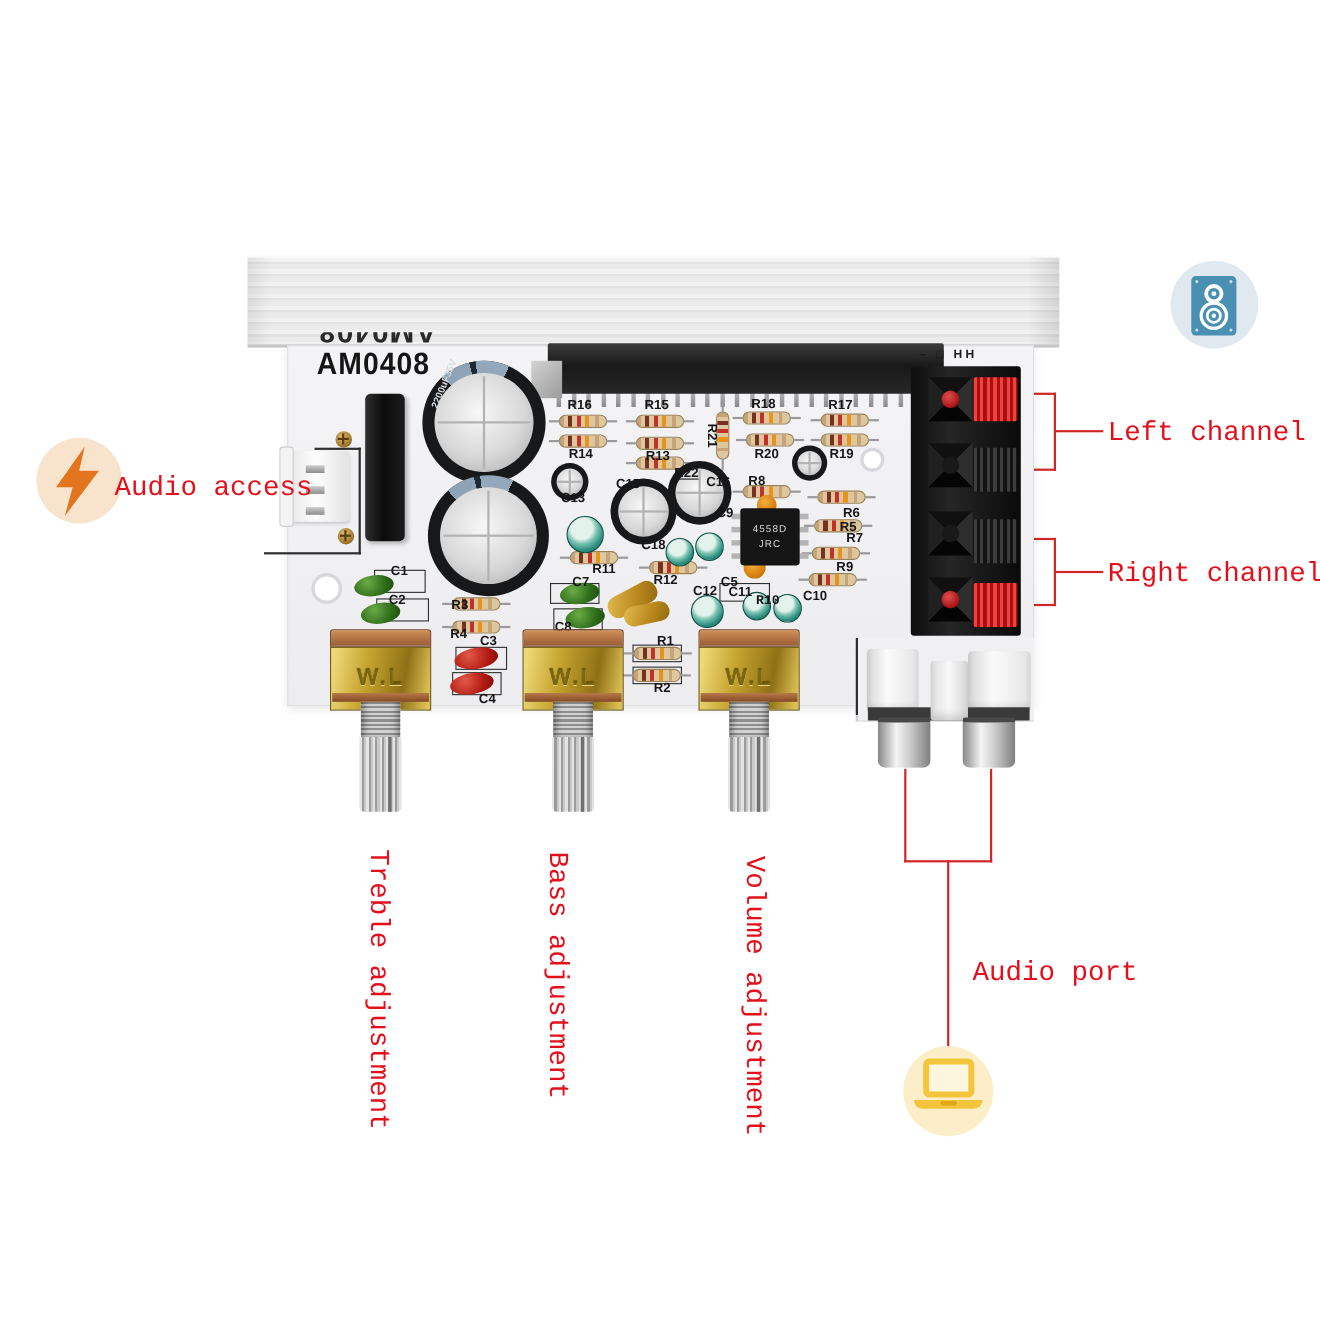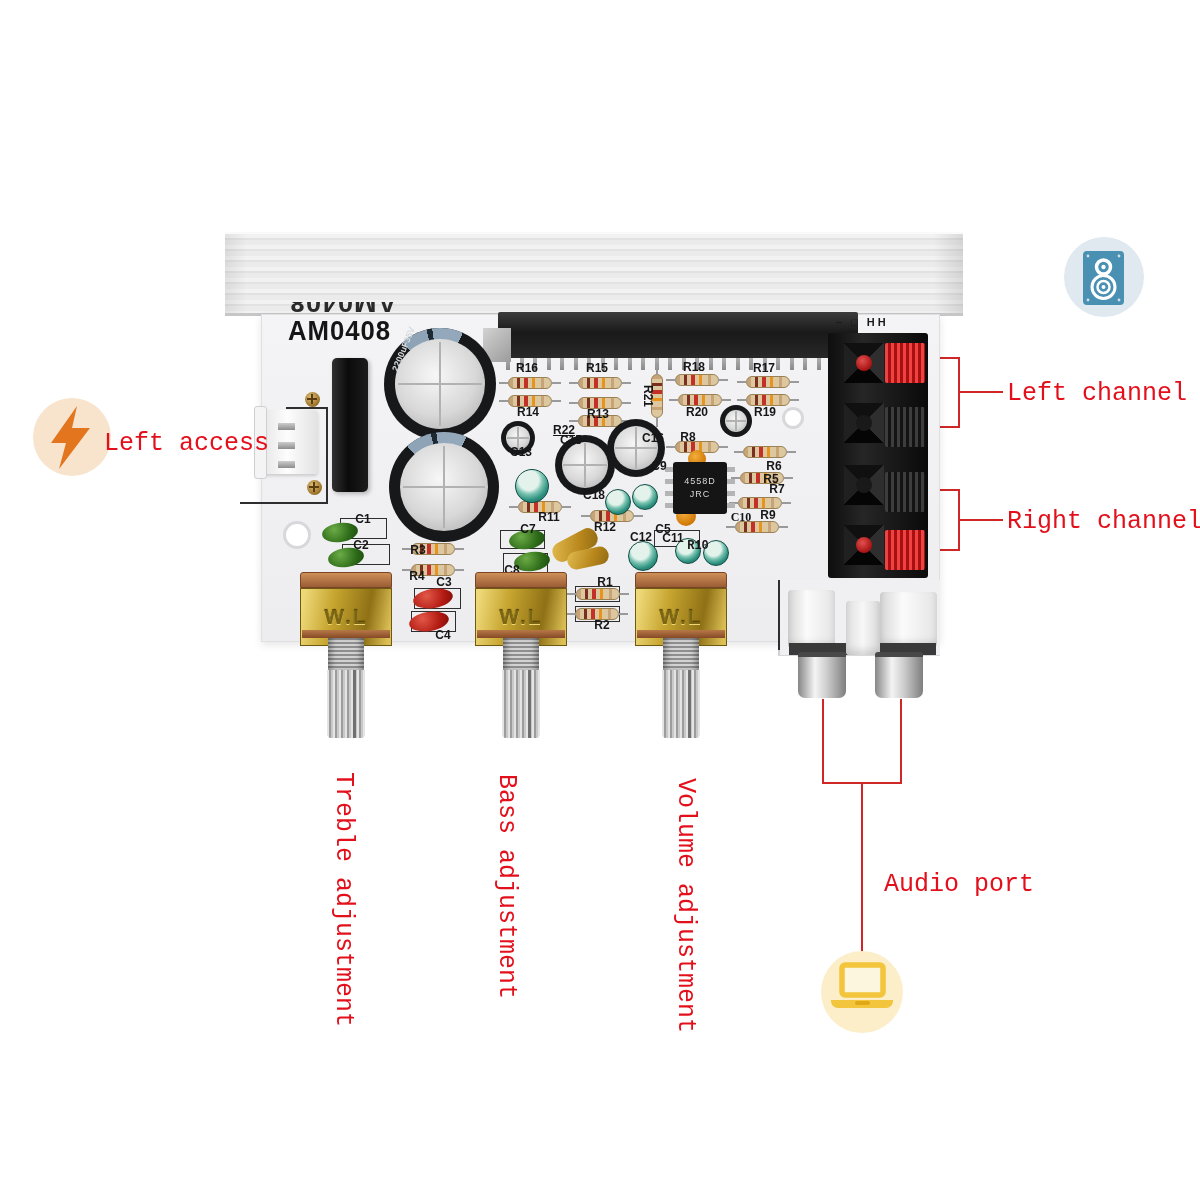--- a/index.html
+++ b/index.html
@@ -225,21 +225,21 @@
       <div class="sline" style="left: 778px; top: 580px; width: 2px; height: 70px;"></div>
       <div class="silk" style="left: 527px; top: 368px;">R16</div>
       <div class="silk" style="left: 597px; top: 368px;">R15</div>
       <div class="silk" style="left: 694px; top: 367px;">R18</div>
       <div class="silk" style="left: 764px; top: 368px;">R17</div>
       <div class="silk" style="left: 528px; top: 412px;">R14</div>
       <div class="silk" style="left: 598px; top: 414px;">R13</div>
       <div class="silk" style="left: 697px; top: 412px;">R20</div>
       <div class="silk" style="left: 765px; top: 412px;">R19</div>
       <div class="silk r90" style="left: 648px; top: 396px;">R21</div>
-      <div class="silk" style="left: 564px; top: 430px; text-decoration: underline;">R22</div>
+      <div class="silk" style="left: 624px; top: 430px; text-decoration: underline;">R22</div>
       <div class="silk" style="left: 688px; top: 437px;">R8</div>
       <div class="silk" style="left: 777px; top: 441px; margin-top: 48px;">R7</div>
       <div class="silk" style="left: 774px; top: 466px;">R6</div>
       <div class="silk" style="left: 771px; top: 479px;">R5</div>
       <div class="silk" style="left: 768px; top: 515px;">R9</div>
       <div class="silk" style="left: 549px; top: 517px;">R11</div>
       <div class="silk" style="left: 605px; top: 527px;">R12</div>
       <div class="silk" style="left: 698px; top: 546px; font-family: Liberation Mono, monospace;">R10</div>
       <div class="silk" style="left: 418px; top: 550px;">R3</div>
       <div class="silk" style="left: 417px; top: 576px;">R4</div>
@@ -252,21 +252,21 @@
       <div class="silk" style="left: 663px; top: 529px;">C5</div>
       <div class="silk" style="left: 528px; top: 529px;">C7</div>
       <div class="silk" style="left: 512px; top: 570px;">C8</div>
       <div class="silk" style="left: 659px; top: 466px;">C9</div>
       <div class="silk" style="left: 521px; top: 452px;">C13</div>
       <div class="silk" style="left: 571px; top: 440px;">C15</div>
       <div class="silk" style="left: 653px; top: 438px;">C16</div>
       <div class="silk" style="left: 594px; top: 495px;">C18</div>
       <div class="silk" style="left: 641px; top: 537px;">C12</div>
       <div class="silk" style="left: 673px; top: 538px;">C11</div>
-      <div class="silk" style="left: 741px; top: 517px; font-family: Liberation Serif, serif;">C10</div>
+      <div class="silk" style="left: 741px; top: 541px;">C10</div>
       <div class="screw" style="left: 305px; top: 392px;"></div>
       <div class="screw" style="left: 307px; top: 480px;"></div>
       <div class="cpin" style="top: 423px;"></div>
       <div class="cpin" style="top: 442px;"></div>
       <div class="cpin" style="top: 461px;"></div>
       <div class="amppin" style="left: 506px;"></div>
       <div class="amppin" style="left: 519.5px;"></div>
       <div class="amppin" style="left: 533px;"></div>
       <div class="amppin" style="left: 546.5px;"></div>
       <div class="amppin" style="left: 560px;"></div>
@@ -342,21 +342,21 @@
   <div class="rline" style="left:960px;top:391px;width:43px;height:2px"></div>
   <div class="rline" style="left:908px;top:489px;width:52px;height:2px"></div>
   <div class="rline" style="left:958px;top:489px;width:2px;height:62px"></div>
   <div class="rline" style="left:910px;top:549px;width:50px;height:2px"></div>
   <div class="rline" style="left:960px;top:519px;width:43px;height:2px"></div>
   <div class="rline" style="left:822px;top:699px;width:2px;height:85px"></div>
   <div class="rline" style="left:900px;top:699px;width:2px;height:85px"></div>
   <div class="rline" style="left:822px;top:782px;width:80px;height:2px"></div>
   <div class="rline" style="left:861px;top:782px;width:2px;height:170px"></div>
 
-  <div class="rtext" style="left:104px;top:429px">Left access</div>
+  <div class="rtext" style="left:104px;top:429px">Audio access</div>
   <div class="rtext" style="left:1007px;top:379px">Left channel</div>
   <div class="rtext" style="left:1007px;top:507px">Right channel</div>
   <div class="rtext" style="left:884px;top:870px">Audio port</div>
   <div class="rtext vtext" style="left:358px;top:772px">Treble adjustment</div>
   <div class="rtext vtext" style="left:521px;top:774px">Bass adjustment</div>
   <div class="rtext vtext" style="left:700px;top:778px">Volume adjustment</div>
 
   <div class="icircle" id="ic-bolt" style="left: 33px; top: 398px; width: 78px; height: 78px; background: rgb(248, 228, 205);">
     <svg width="78" height="78" viewBox="0 0 78 78">
       <path d="M44 8 L18 45 L33 45 L26 71 L57 30 L39 30 Z" class="boltfill" fill="#e2751d"></path>

